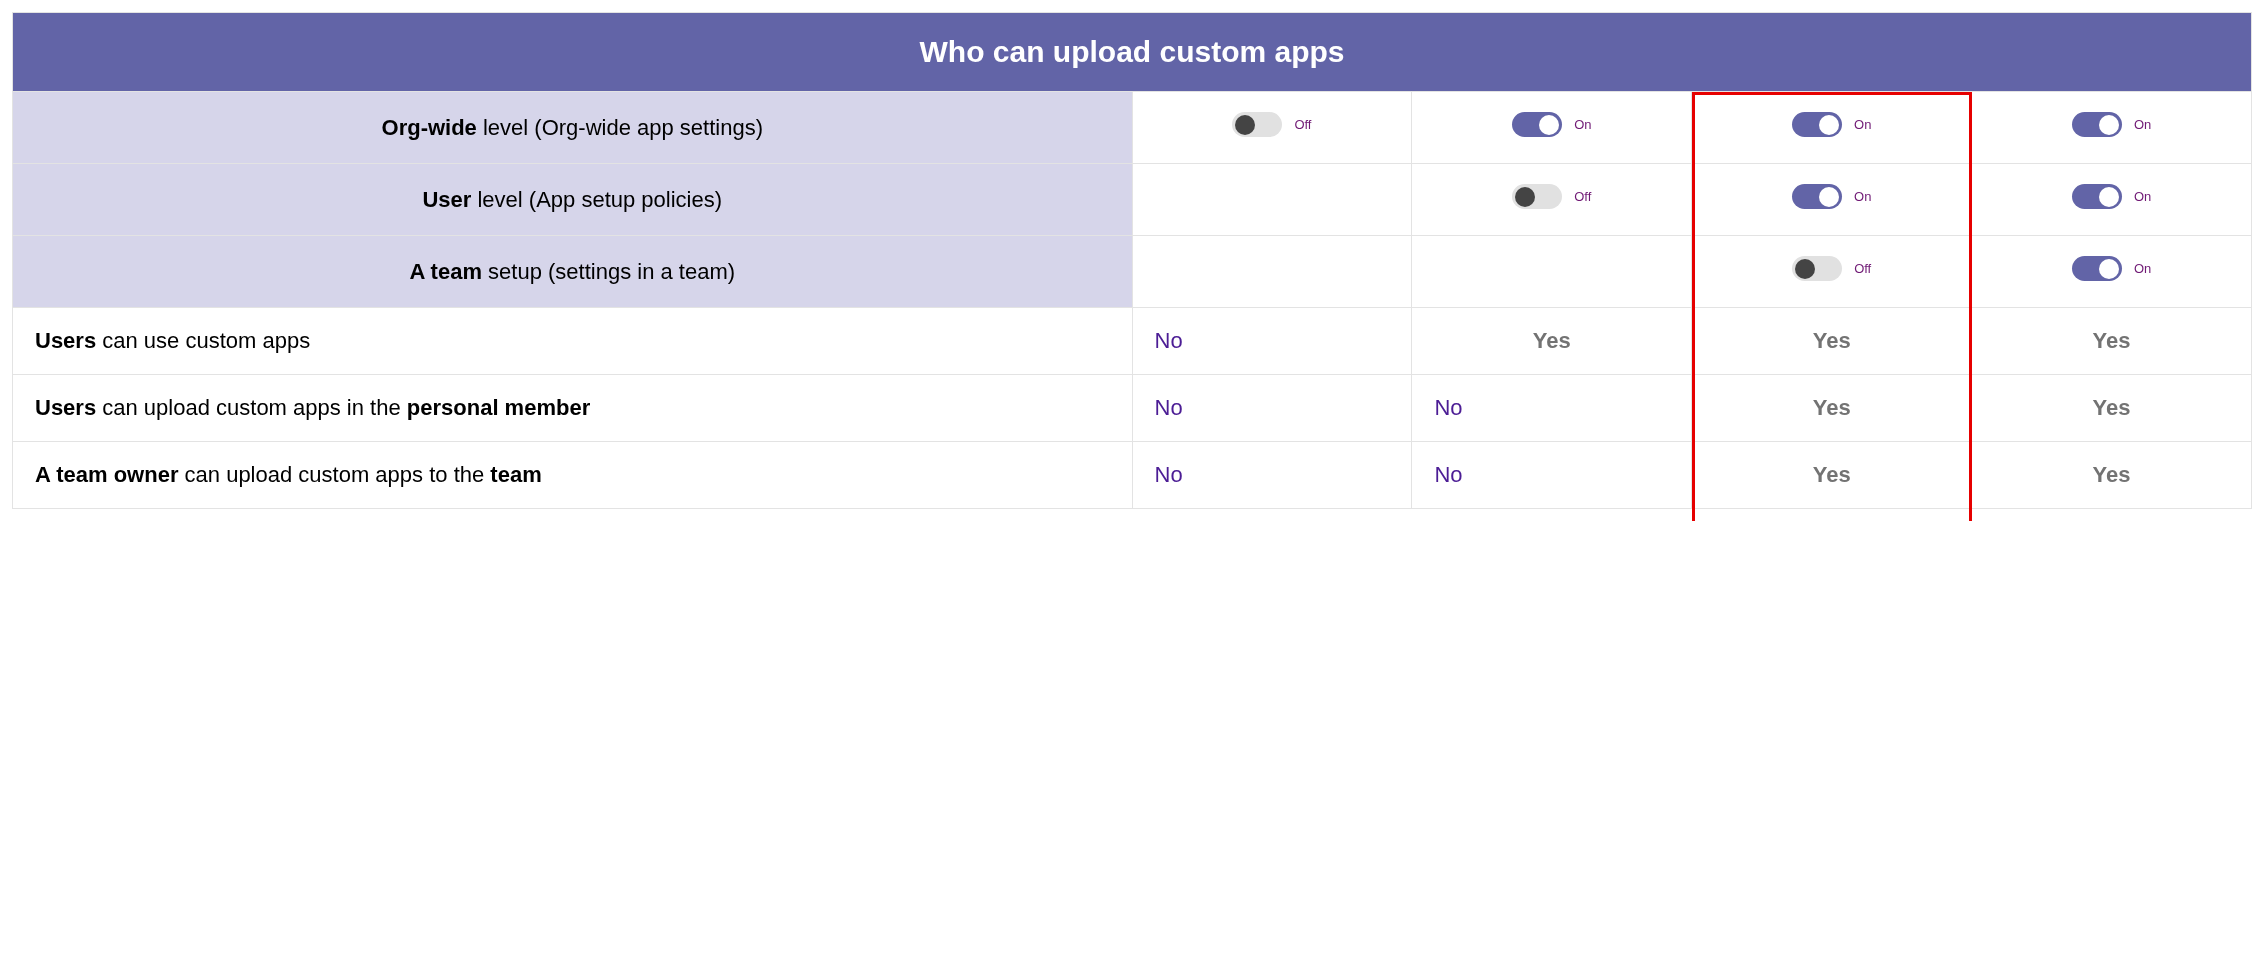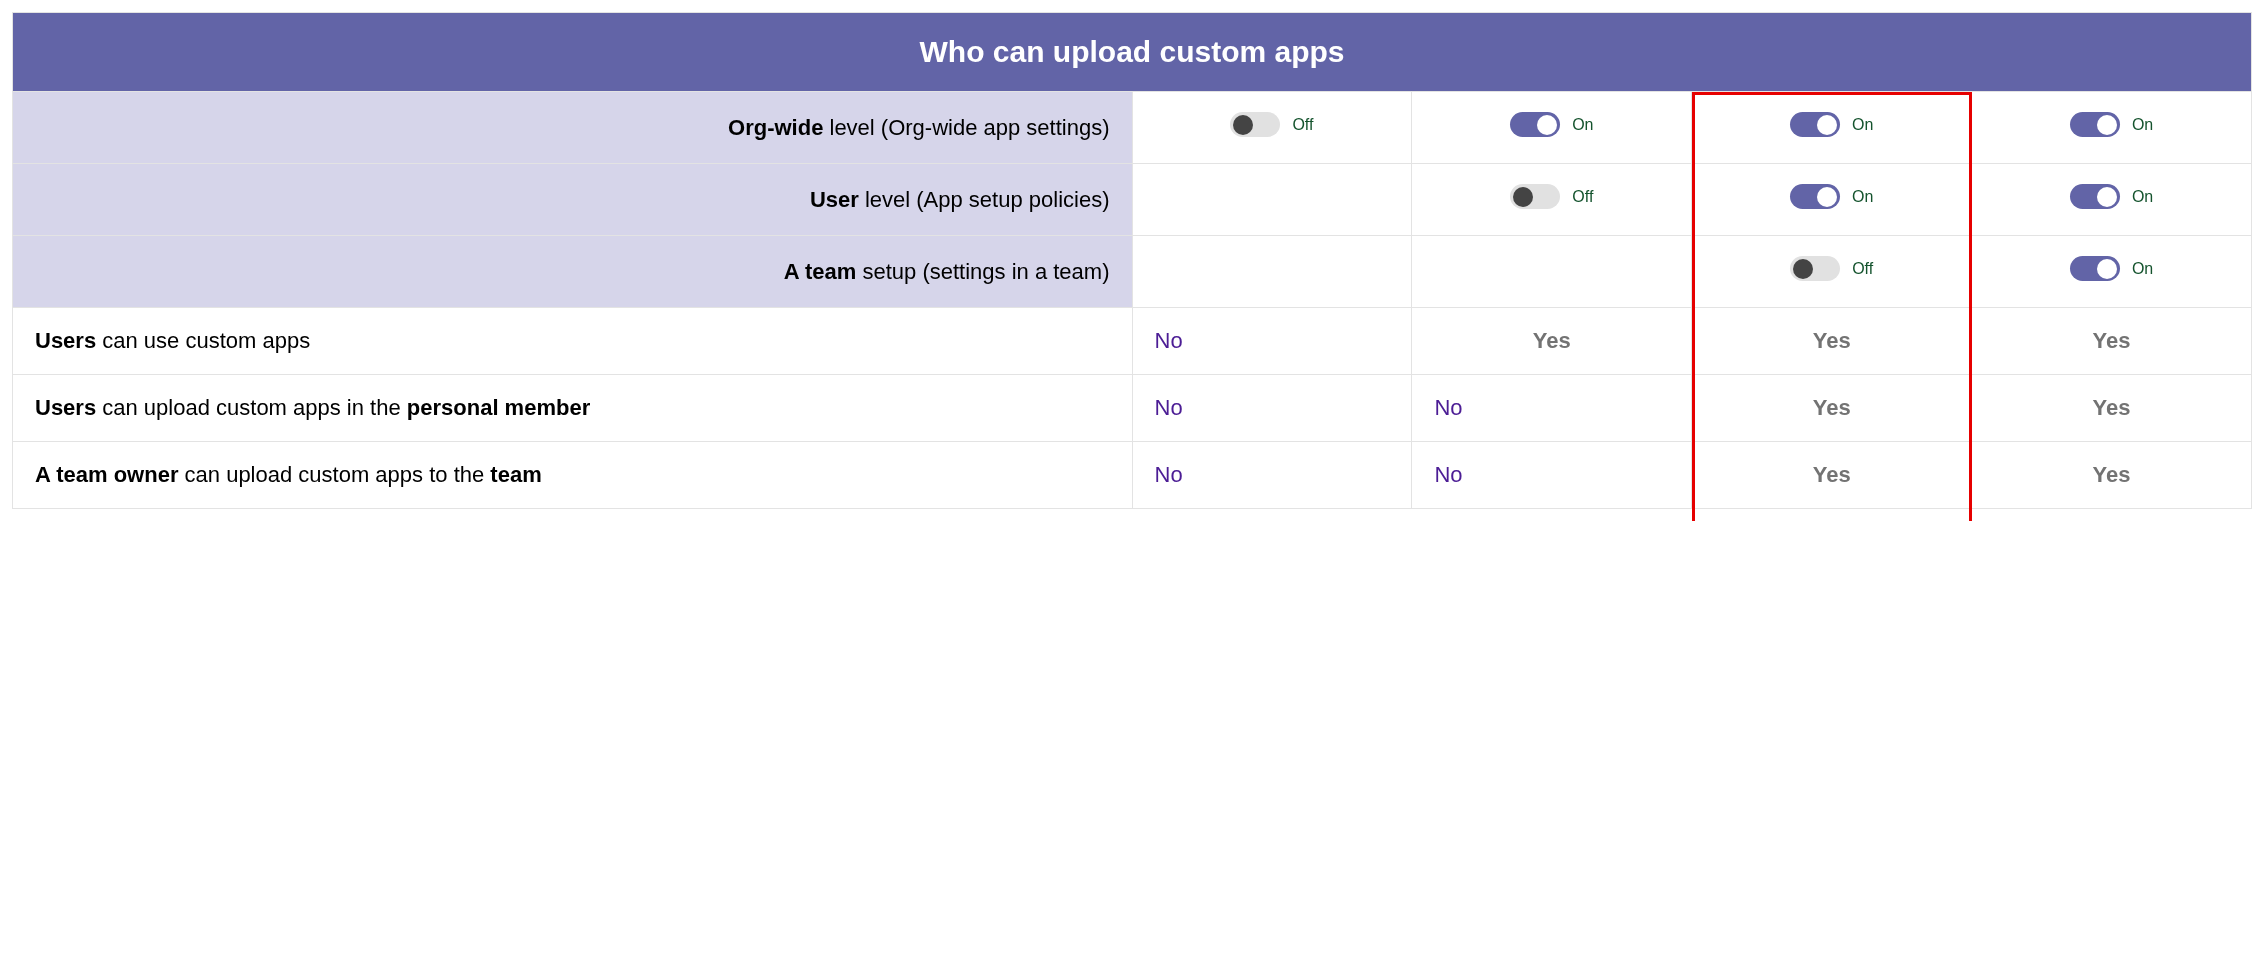--- a/index.html
+++ b/index.html
@@ -23,21 +23,21 @@
     }
     td {
       border: 1px solid #e3e3e3;
       padding: 20px 22px;
       font-size: 22px;
       vertical-align: middle;
       background: #fff;
     }
     .level-row td:first-child {
       background: #d6d5ea;
-      text-align: right;
+      text-align: center;
     }
     .outcome-row td:first-child {
       text-align: left;
     }
     .col-label { width: 50%; }
     .col-state { width: 12.5%; text-align:center; }
     .toggle {
       display: inline-flex;
       align-items: center;
       gap: 12px;
@@ -54,21 +54,21 @@
       width: 20px;
       height: 20px;
       border-radius: 50%;
       position: absolute;
       top: 2.5px;
     }
     .toggle-off .toggle-track { background: #e1e1e1; }
     .toggle-off .knob { left: 3px; background: #444; }
     .toggle-on .toggle-track { background: #6264a7; }
     .toggle-on .knob { right: 3px; background: #fff; }
-    .toggle-label { color:#14532d; font-size:16px; }
+    .toggle-label { color:#701a75; font-size:13px; }
     .val-no { color:#4c1d95; text-align:left; }
     .val-yes { color:#737373; font-weight:700; text-align:center; }
     .highlight-box {
       position: absolute;
       border: 3px solid #e60000;
       pointer-events: none;
     }
     .wrap { position: relative; }
   </style>
 </head>

